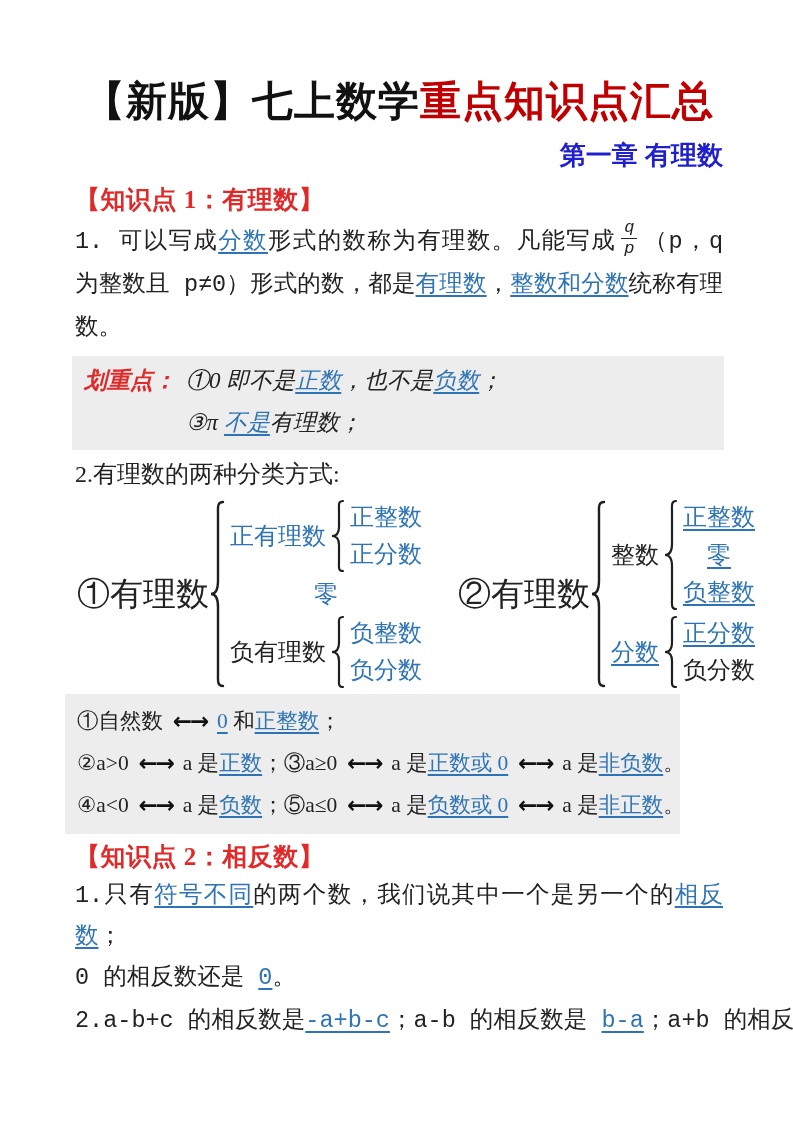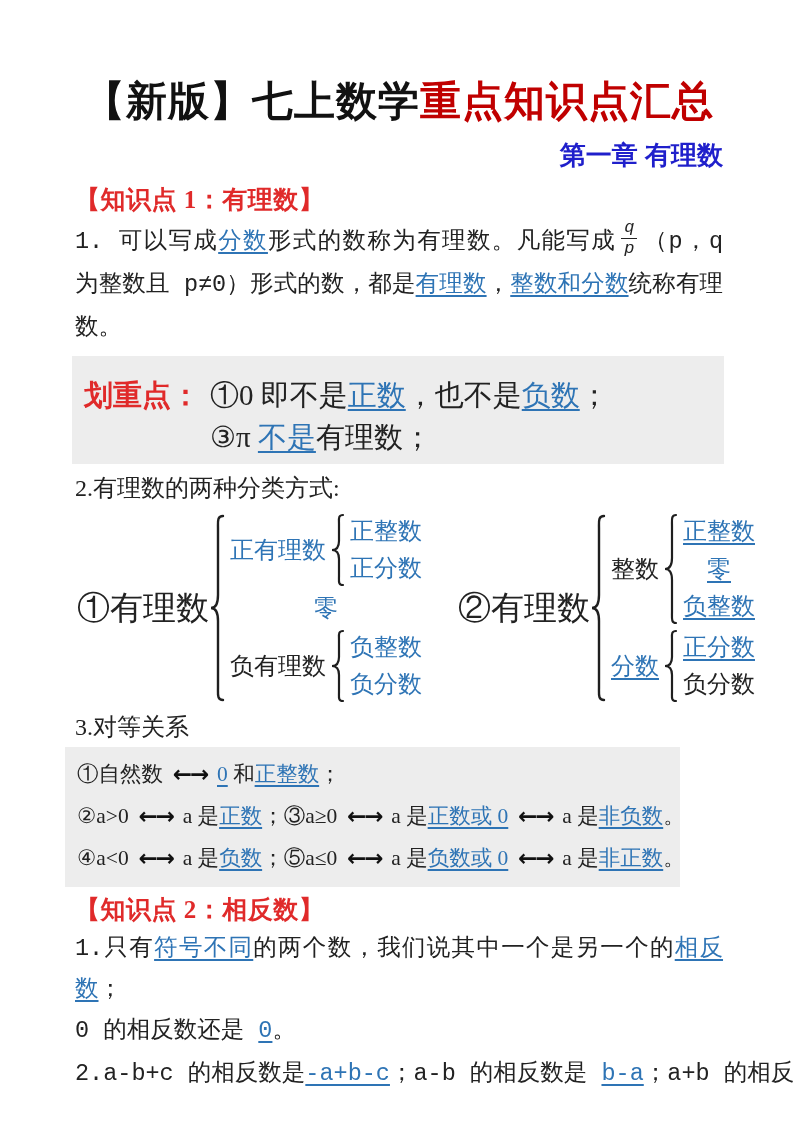--- a/index.html
+++ b/index.html
@@ -42,22 +42,22 @@
     display:inline-flex; flex-direction:column; align-items:center;
     vertical-align:middle; font-style:italic; font-size:17px; line-height:1.06;
     margin:0 5px; transform:translateY(-3px);
   }
   .frac .num { border-bottom:1.6px solid #222; padding:0 3px 1px; }
   .frac .den { padding-top:1px; }
 
   .gbox { background:#ededed; }
   .box1 {
     margin-top:7px; margin-left:-3px; width:652px;
-    padding:18px 8px 6px 12px; display:flex; align-items:flex-start;
-    font-size:29px; line-height:42px;
+    padding:4px 8px 6px 12px; display:flex; align-items:flex-start;
+    font-size:23px; line-height:42px;font-style:italic;
   }
   .hl-label { color:#e02a2a; font-weight:700; white-space:nowrap; margin-right:10px; }
   .hl-line { white-space:nowrap; }
 
   .sub { margin-top:9px; font-size:24px; line-height:30px; }
 
   .diagrams { margin-top:10px; display:flex; align-items:center; gap:36px; padding-left:2px; }
   .dg { display:flex; align-items:center; }
   .dg-root { font-size:33px; white-space:nowrap; }
   .dg-body { display:flex; flex-direction:column; justify-content:space-between; height:190px; margin-left:5px; }
@@ -174,21 +174,20 @@
             <div class="dg-col col2">
               <span class="dg-item link">正分数</span>
               <span class="dg-item">负分数</span>
             </div>
           </div>
         </div>
       </div>
 
     </div>
 
-    <div class="sub">3.对等关系</div>
 
     <div class="gbox box2">
       <div class="rel-line">
         <span>①自然数</span><span class="arrow">←→</span><span class="link">0</span><span> 和</span><span class="link">正整数</span><span>；</span>
       </div>
       <div class="rel-line">
         <span>②a&gt;0</span><span class="arrow">←→</span><span>a 是</span><span class="link">正数</span><span>；③a≥0</span><span class="arrow">←→</span><span>a 是</span><span class="link">正数或 0</span><span class="arrow">←→</span><span>a 是</span><span class="link">非负数</span><span>。</span>
       </div>
       <div class="rel-line">
         <span>④a&lt;0</span><span class="arrow">←→</span><span>a 是</span><span class="link">负数</span><span>；⑤a≤0</span><span class="arrow">←→</span><span>a 是</span><span class="link">负数或 0</span><span class="arrow">←→</span><span>a 是</span><span class="link">非正数</span><span>。</span>

